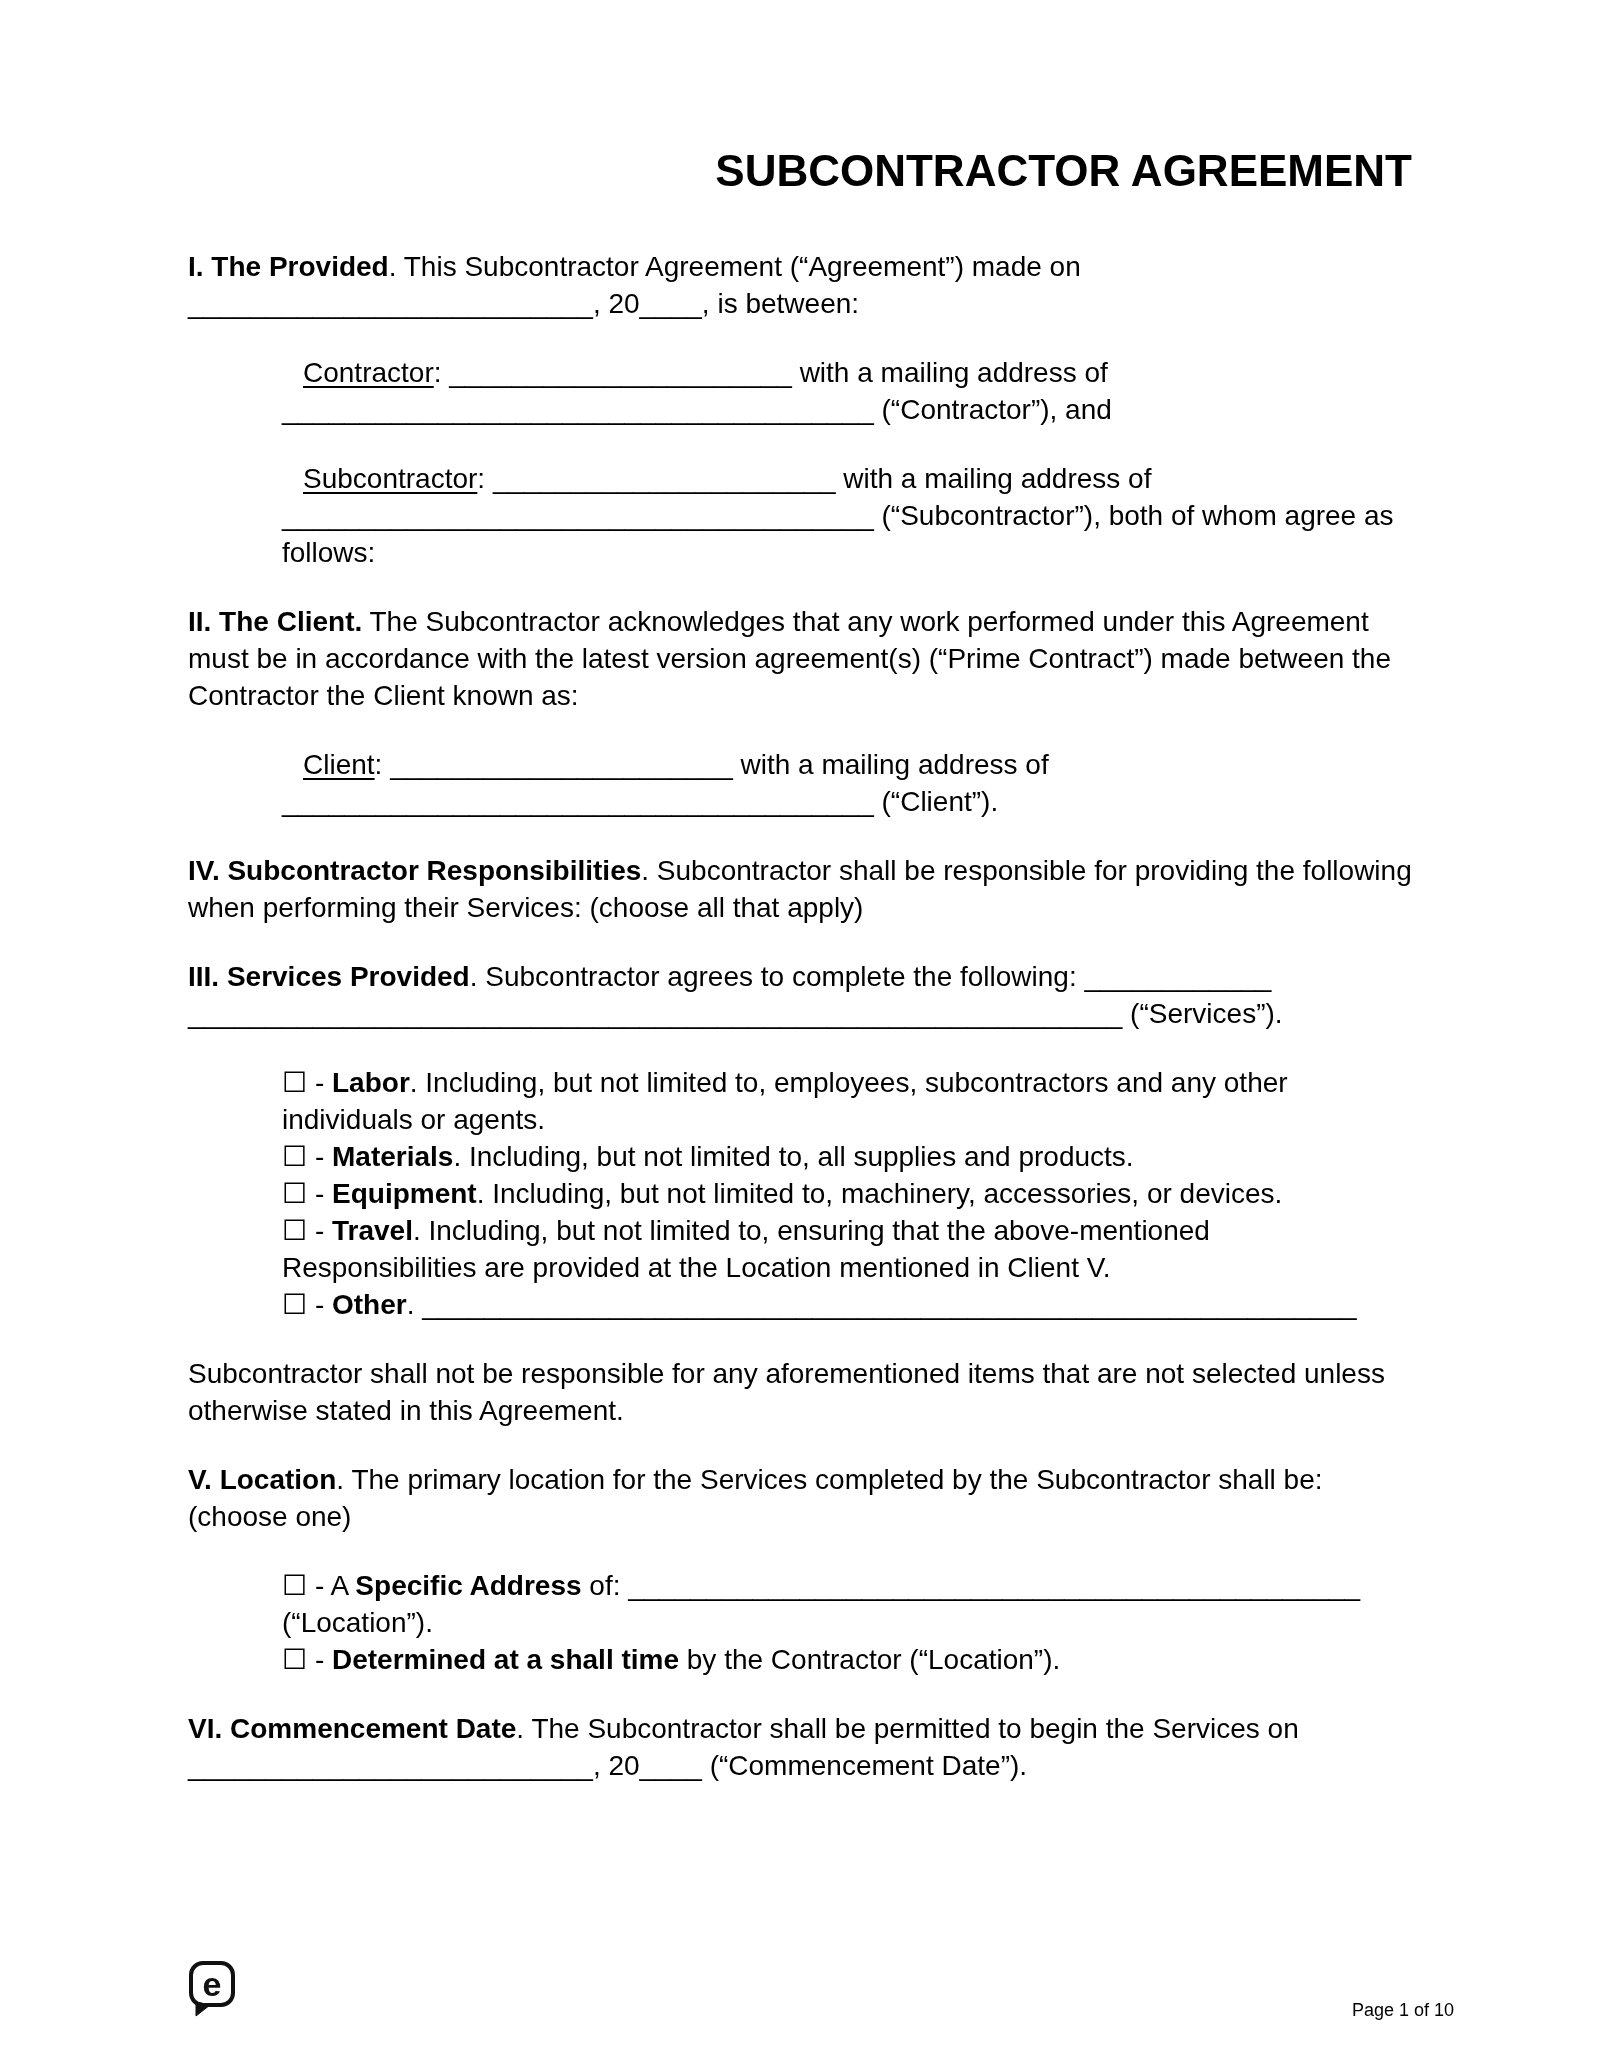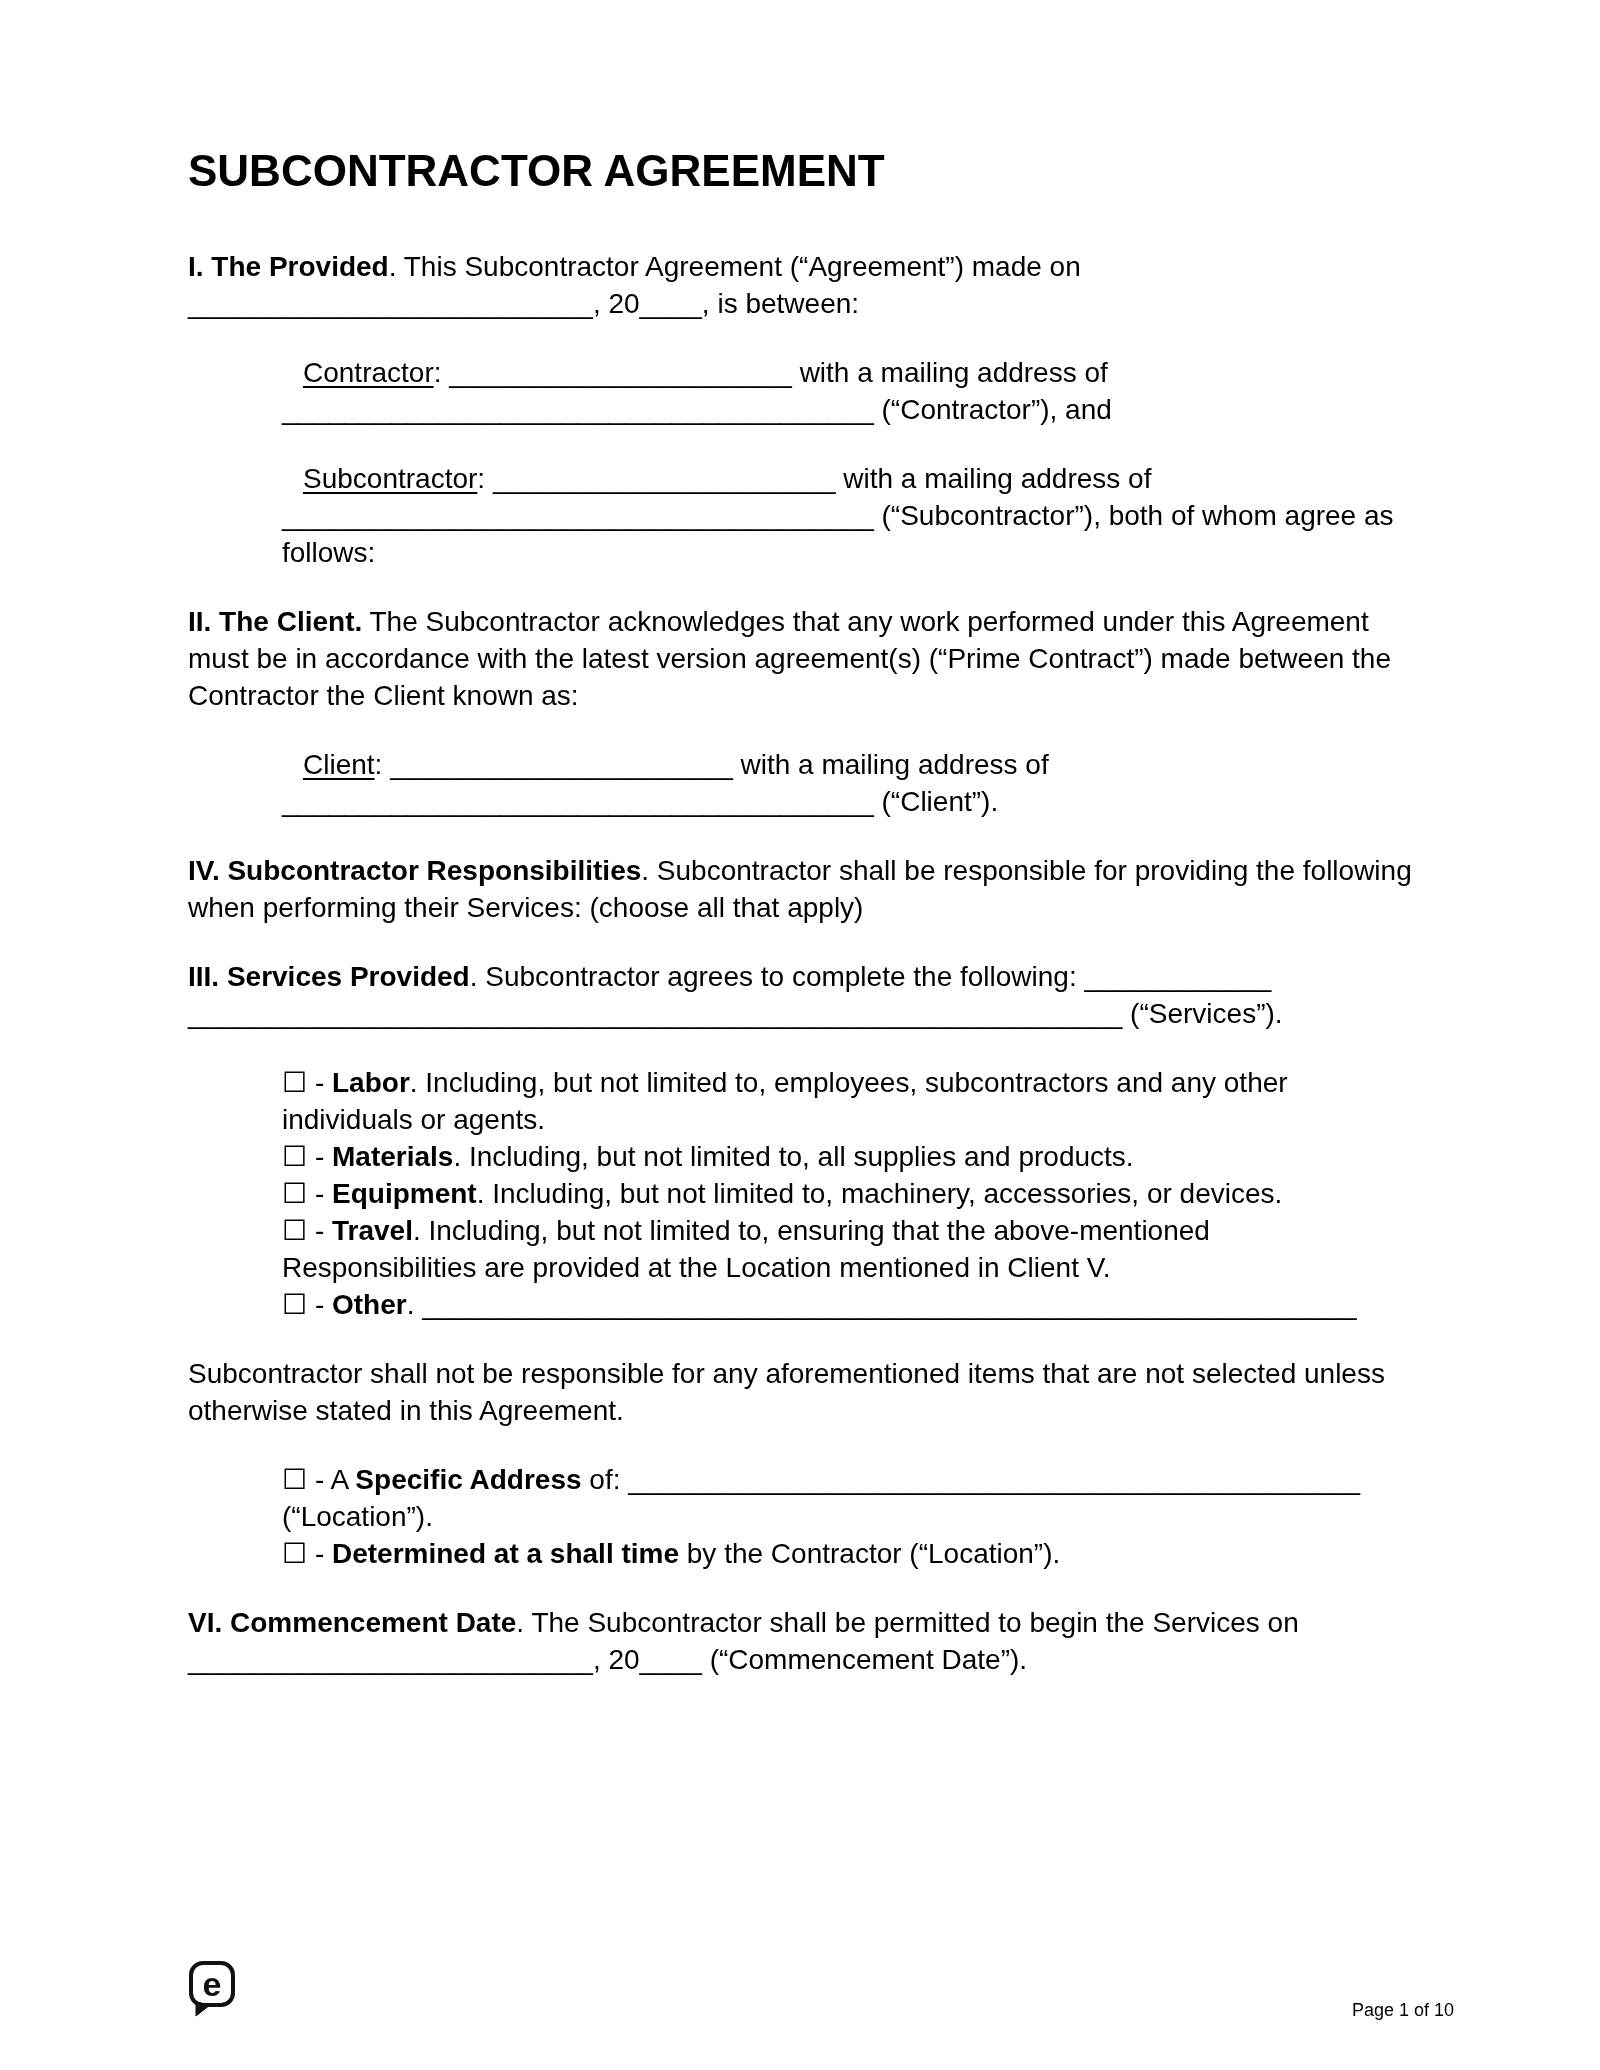--- a/index.html
+++ b/index.html
@@ -15,21 +15,21 @@
     width: 100%;
     height: 100%;
     padding: 145px 188px 120px 188px;
     position: relative;
     background: #ffffff;
   }
   .title {
     font-size: 44px;
     line-height: 1.2;
     font-weight: 700;
-    text-align: left;
+    text-align: right;
     margin: 0 0 50px 0;
   }
   .para {
     font-size: 28px;
     line-height: 37px;
     margin: 0 0 32px 0;
   }
   .indent { margin-left: 94px; }
   .list .item { margin: 0; }
   .ul { text-decoration: underline; text-underline-offset: 4px; margin-left: 21px; }
@@ -71,20 +71,21 @@
   <div class="para indent list">
     <p class="item"><span class="cb">☐</span><span> - </span><strong>Labor</strong><span>. Including, but not limited to, employees, subcontractors and any other individuals or agents.</span></p>
     <p class="item"><span class="cb">☐</span><span> - </span><strong>Materials</strong><span>. Including, but not limited to, all supplies and products.</span></p>
     <p class="item"><span class="cb">☐</span><span> - </span><strong>Equipment</strong><span>. Including, but not limited to, machinery, accessories, or devices.</span></p>
     <p class="item"><span class="cb">☐</span><span> - </span><strong>Travel</strong><span>. Including, but not limited to, ensuring that the above-mentioned Responsibilities are provided at the Location mentioned in Client V.</span></p>
     <p class="item"><span class="cb">☐</span><span> - </span><strong>Other</strong><span>. ____________________________________________________________</span></p>
   </div>
 
   <p class="para">Subcontractor shall not be responsible for any aforementioned items that are not selected unless otherwise stated in this Agreement.</p>
 
+  <p class="para"><strong>V. Location</strong><span>. The primary location for the Services completed by the Subcontractor shall be: (choose one)</span></p>
 
   <div class="para indent list">
     <p class="item"><span class="cb">☐</span><span> - A </span><strong>Specific Address</strong><span> of: _______________________________________________ (“Location”).</span></p>
     <p class="item"><span class="cb">☐</span><span> - </span><strong>Determined at a shall time</strong><span> by the Contractor (“Location”).</span></p>
   </div>
 
   <p class="para"><strong>VI. Commencement Date</strong><span>. The Subcontractor shall be permitted to begin the Services on __________________________, 20____ (“Commencement Date”).</span></p>
 
   <div class="footer">
     <span class="logo">

